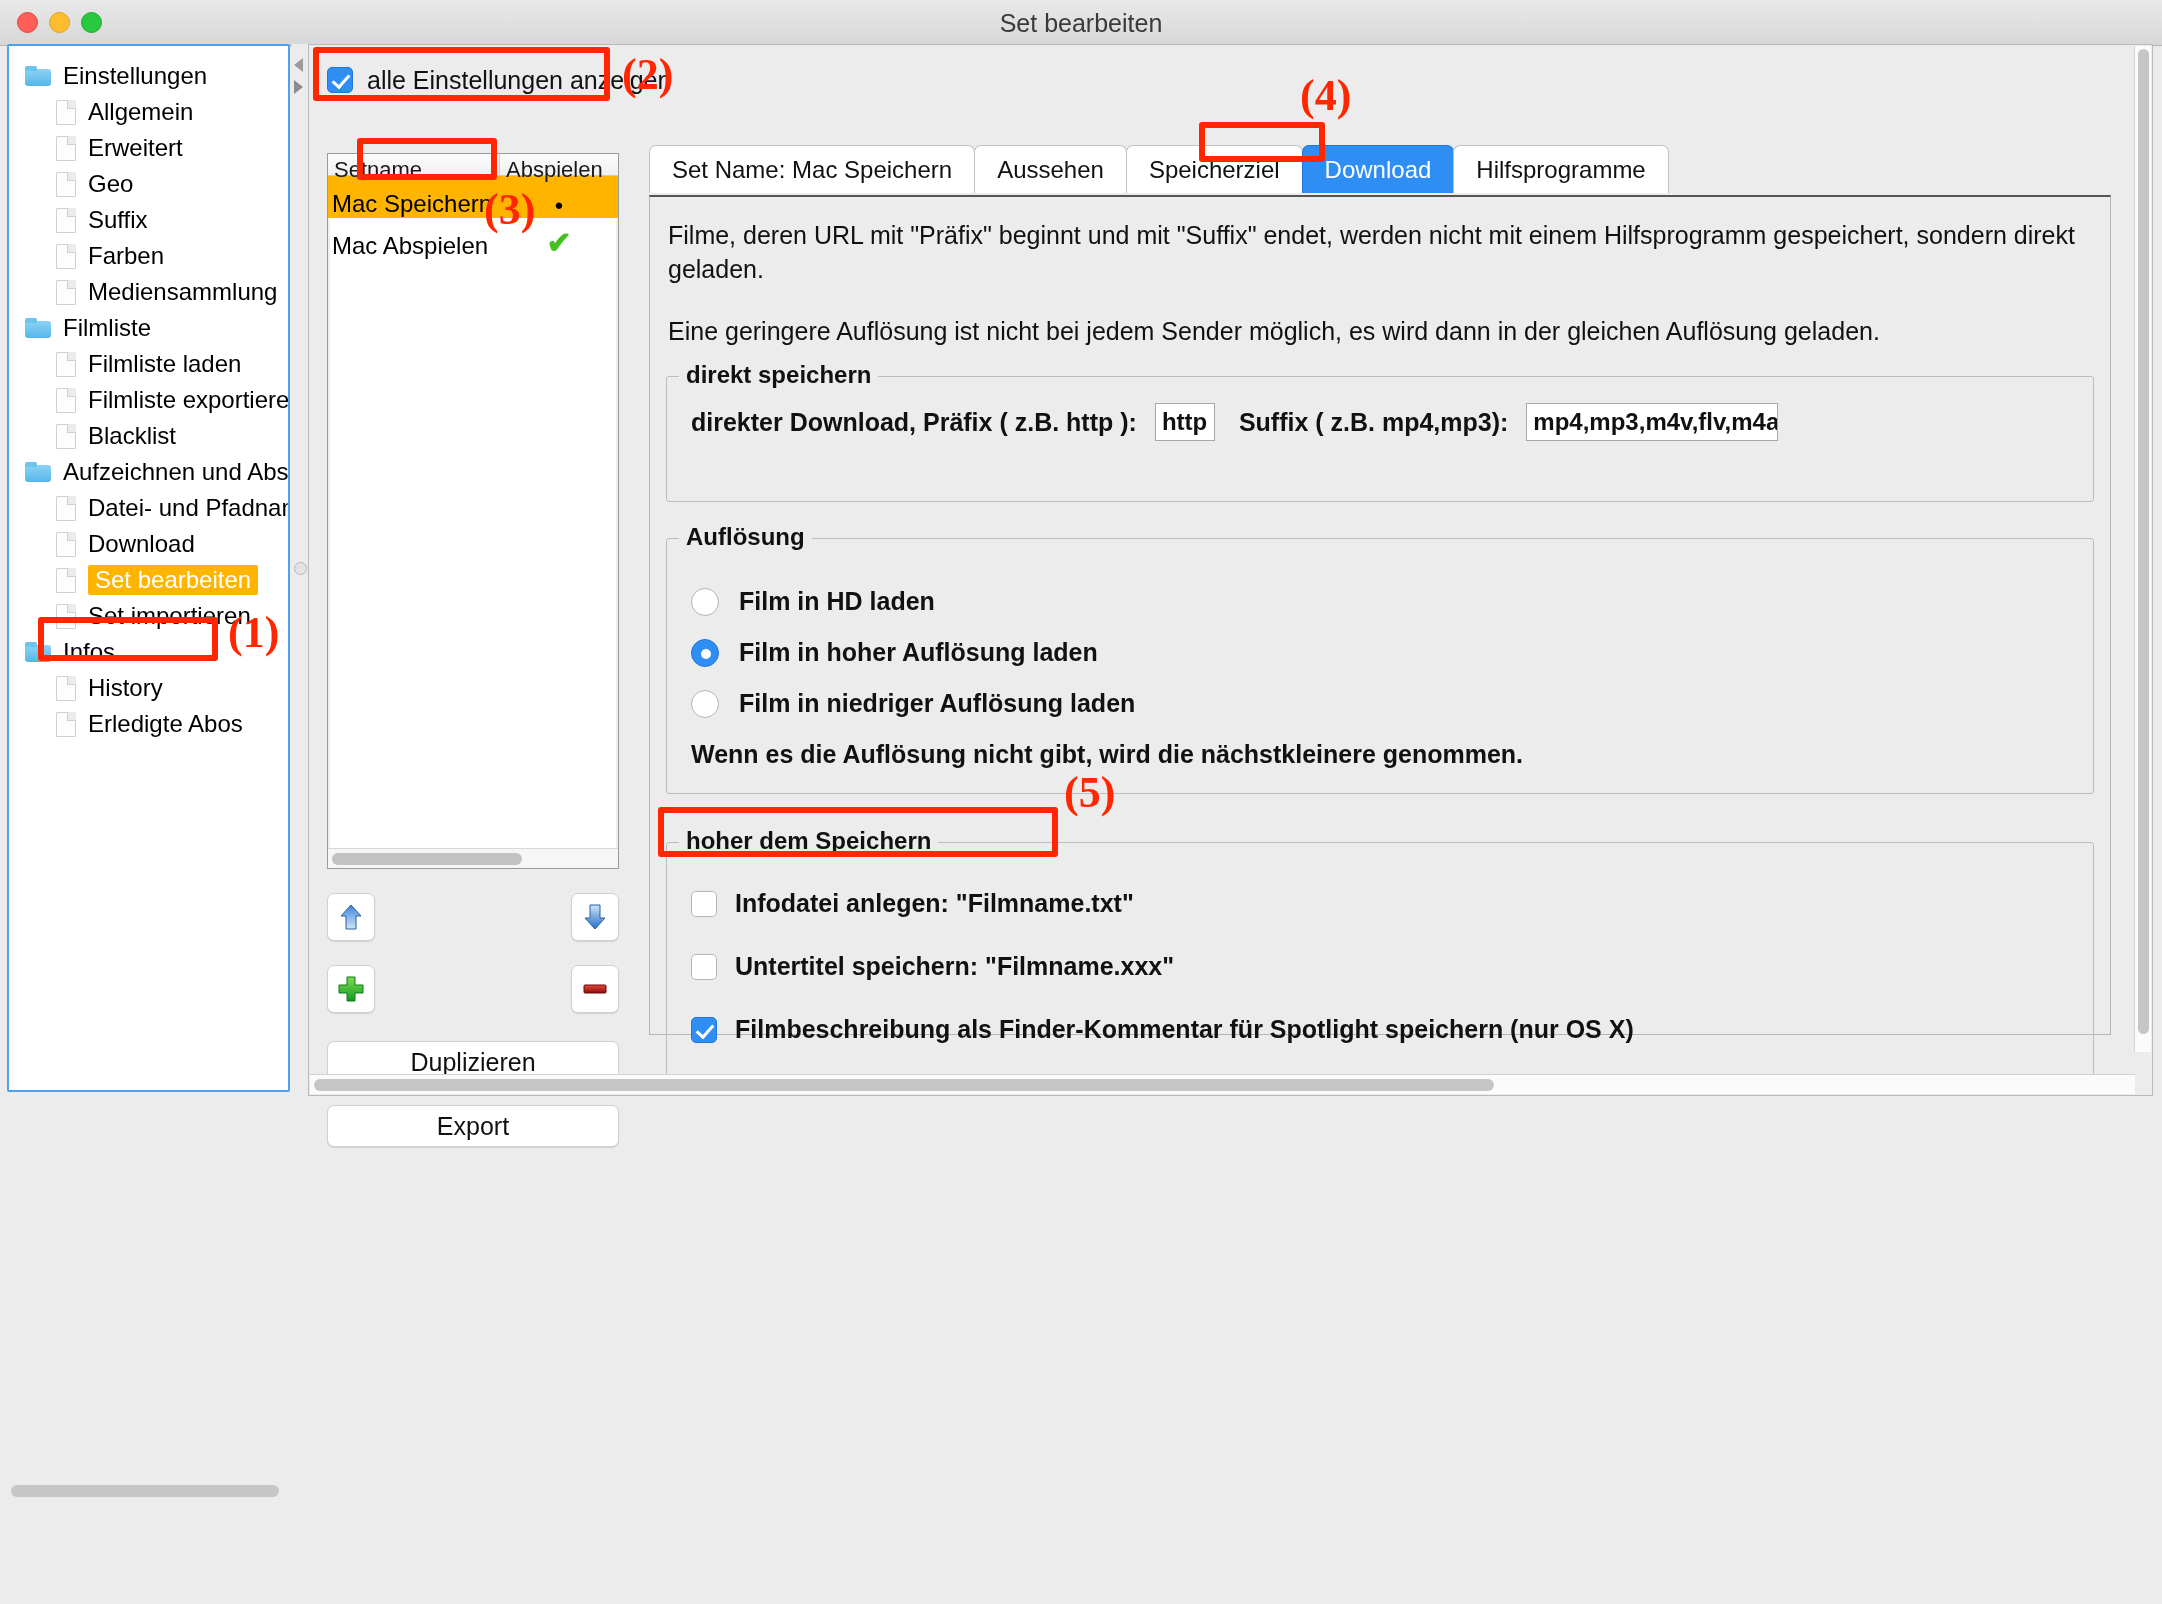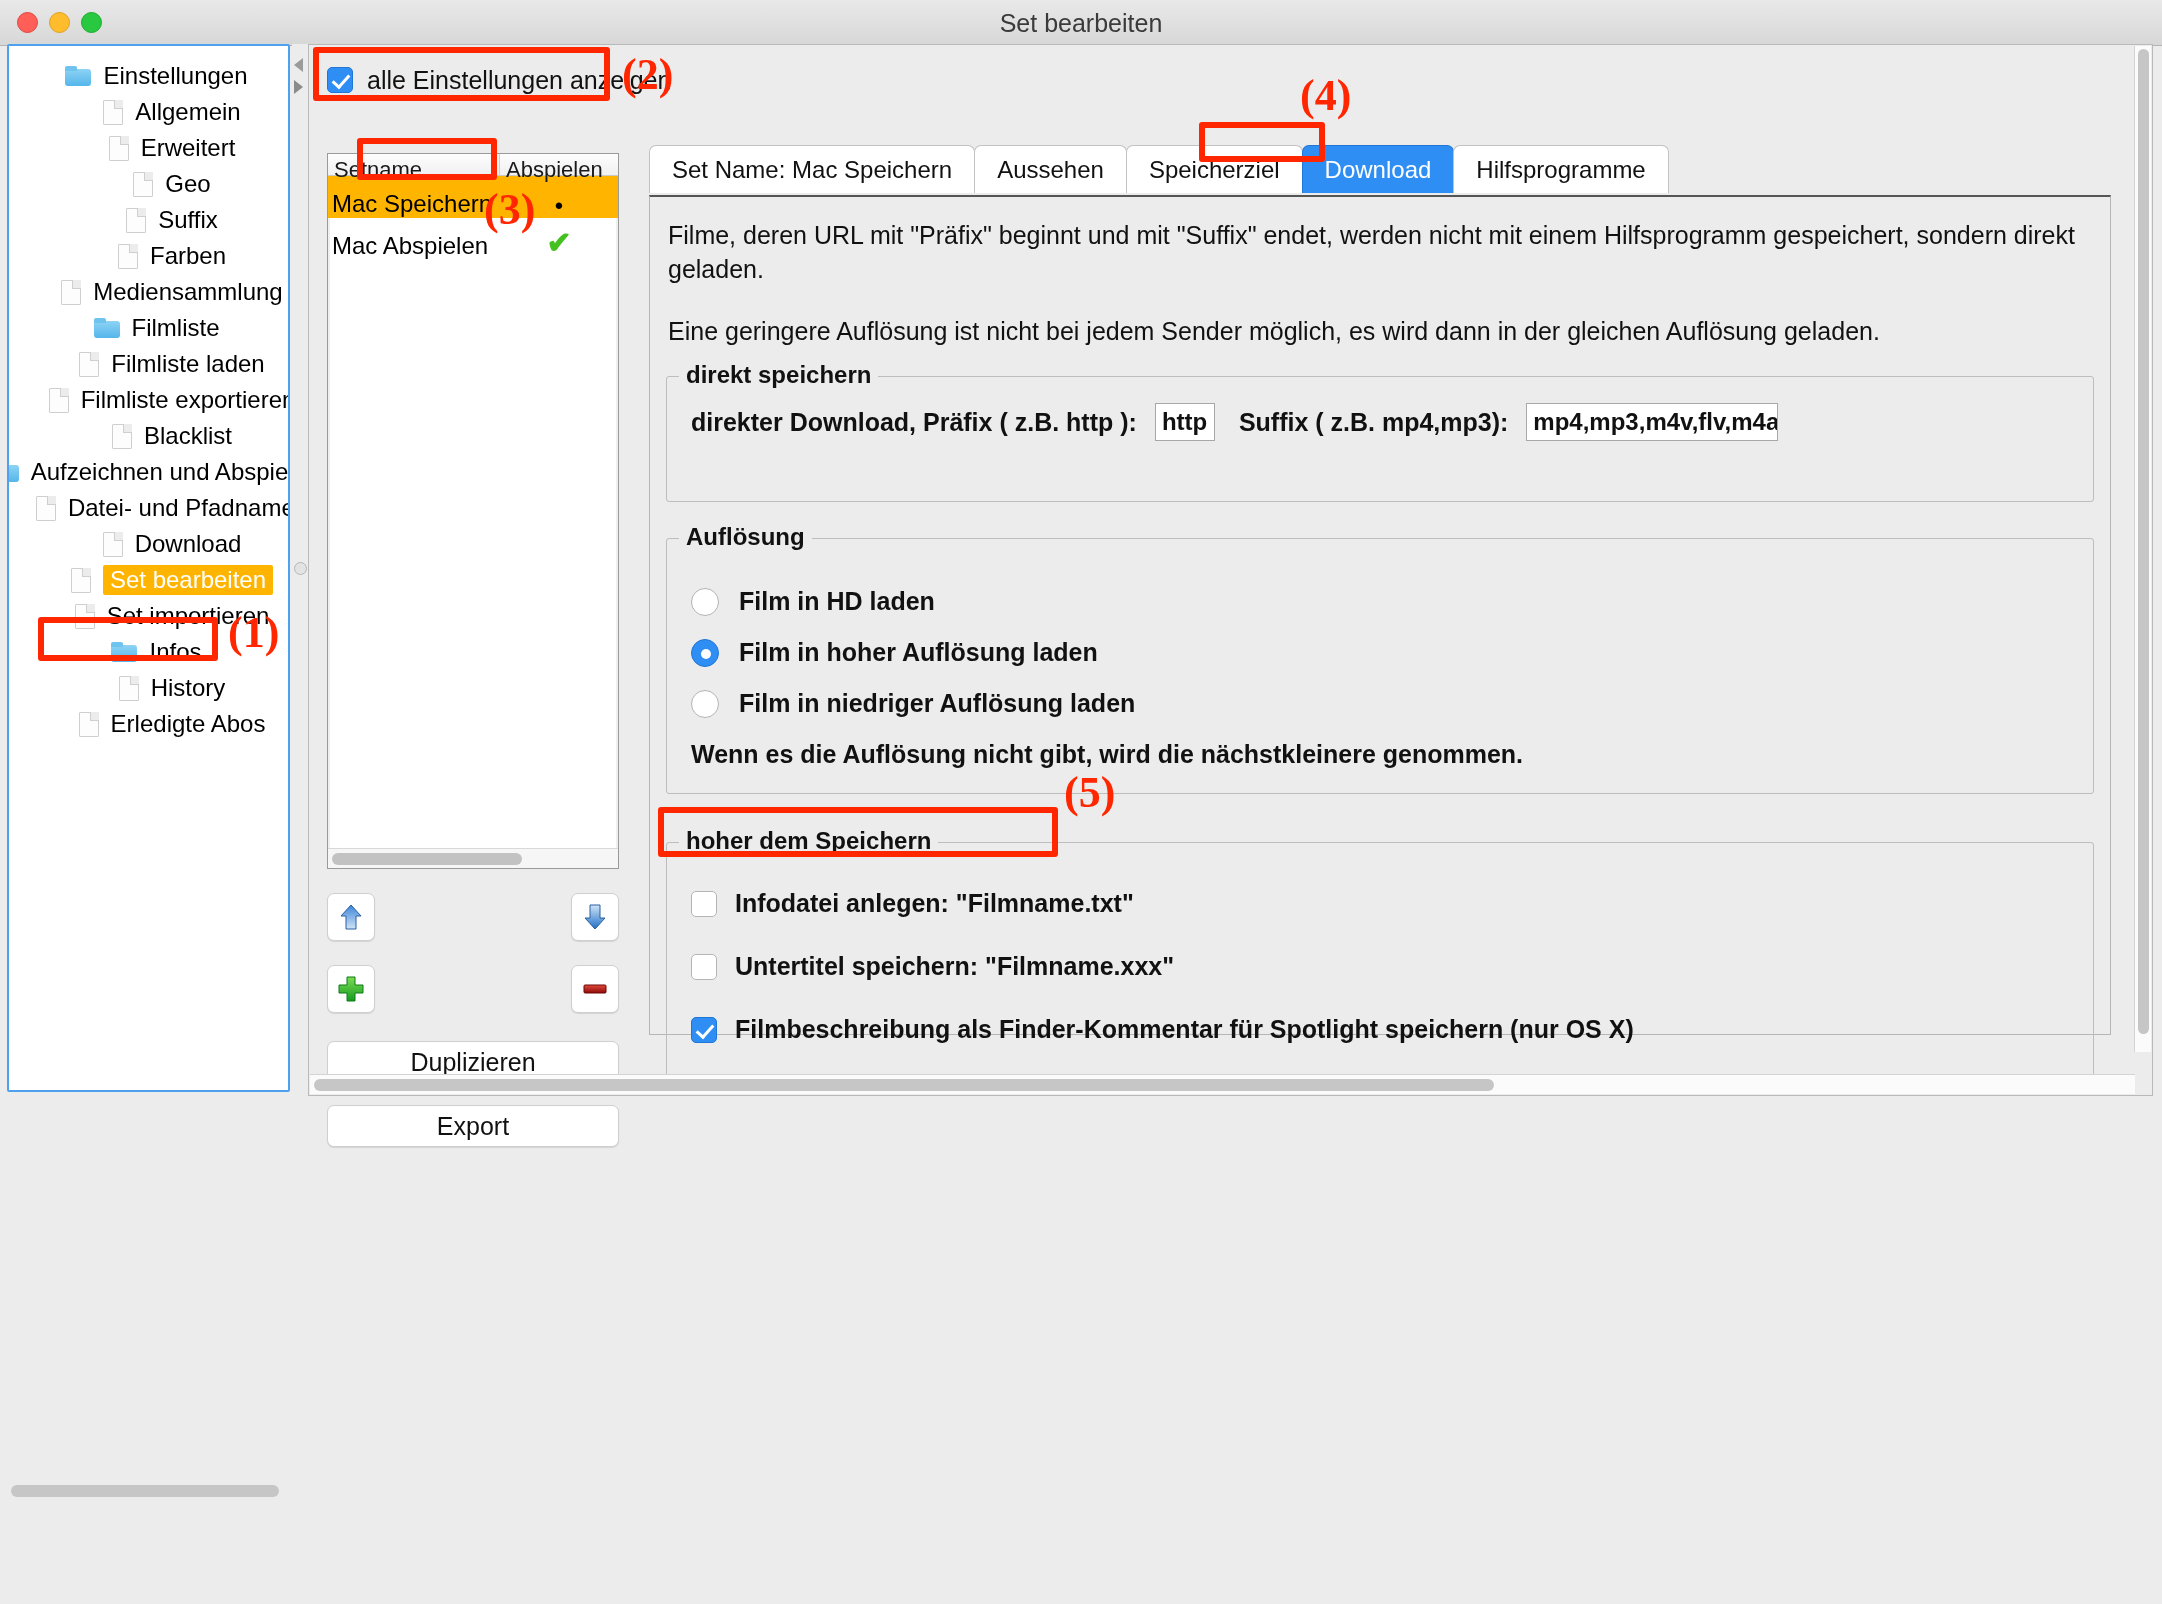--- a/index.html
+++ b/index.html
@@ -39,21 +39,21 @@
   
   .content { position:absolute; left:0; top:46px; width:2162px; height:1450px; }
 
   
   .sidebar-wrap {
     position:absolute; left:7px; top:-2px; width:283px; height:1048px;
     background:#ffffff; border:2px solid #4ea1ef; border-radius:2px;
     overflow:hidden;
   }
   .tree { padding: 12px 0 0 0; font-size:24px; color:#000; }
-  .tree-row { display:flex; align-items:center; height:36px; padding-left:16px; white-space:nowrap;justify-content:center; }
+  .tree-row { display:flex; align-items:center; height:36px; padding-left:16px; white-space:nowrap; }
   .tree-row.child { padding-left:47px; }
   .tree-row .lbl { margin-left: 12px; }
   .tree-row.selected .lbl {
     background:#FFB400; color:#ffffff; padding:1px 7px; border-radius:2px;
   }
   .icon-folder {
     width:26px; height:20px; position:relative; flex:0 0 auto;
   }
   .icon-folder:before{
     content:""; position:absolute; left:0; top:3px; width:26px; height:17px;

